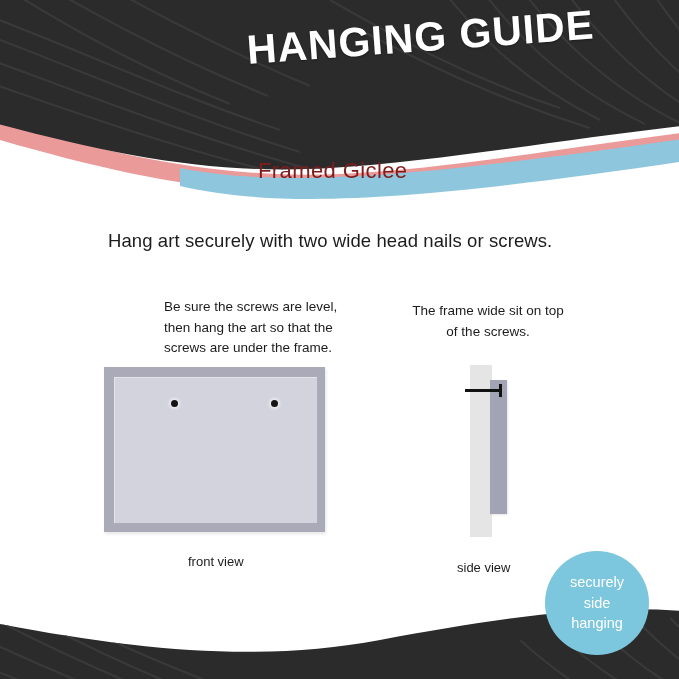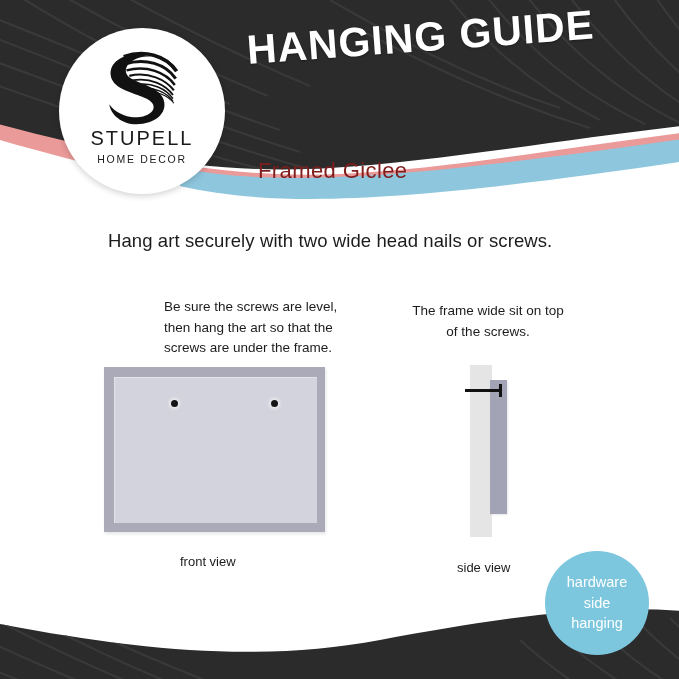--- a/index.html
+++ b/index.html
@@ -124,21 +124,21 @@
     text-align: center;
     width: 176px;
   }
 
   .view-label {
     position: absolute;
     font-size: 13px;
     color: #1c1c1c;
     font-weight: 400;
   }
-  #front-view-label { left: 180px; top: 554px; }
+  #front-view-label { left: 188px; top: 554px; }
   #side-view-label  { left: 457px; top: 560px; }
 
   
   #front-view-diagram {
     position: absolute;
     left: 104px;
     top: 367px;
     width: 221px;
     height: 165px;
     background: #aaaab9;
@@ -285,43 +285,20 @@
         <path d="M 80,626 C 160,664 240,696 320,720"></path>
         <path d="M 520,640 C 560,676 600,704 660,724"></path>
         <path d="M 560,636 C 600,672 642,700 700,720"></path>
         <path d="M 600,630 C 638,666 680,696 740,716"></path>
         <path d="M 640,624 C 676,660 718,692 776,712"></path>
         <path d="M 670,618 C 706,654 748,686 806,706"></path>
       </g>
     </g>
   </svg>
 
-  <div id="logo-badge" style="z-index:4">
-    <svg id="logo-mark" viewBox="0 0 100 90">
-
-      <g stroke="#111111" fill="none">
-        <path d="M 30,14 C 52,6 76,12 88,30" stroke-width="4"></path>
-        <path d="M 31,22 C 54,15 76,22 87,38" stroke-width="3.2"></path>
-        <path d="M 33,29 C 55,23 76,31 86,45" stroke-width="2.7"></path>
-        <path d="M 36,35 C 57,30 76,39 85,51" stroke-width="2.3"></path>
-        <path d="M 39,40 C 59,36 76,45 84,56" stroke-width="2"></path>
-        <path d="M 42,45 C 61,41 77,50 84,60" stroke-width="1.7"></path>
-        <path d="M 46,49 C 63,46 78,54 84,63" stroke-width="1.5"></path>
-        <path d="M 50,53 C 65,50 79,57 85,65" stroke-width="1.2"></path>
-      </g>
-
-      <path d="M 26,16 C 12,24 12,40 26,48 C 40,56 58,58 62,66
-               C 66,74 54,82 38,80 C 26,78 18,72 14,66
-               C 16,78 28,88 44,88 C 64,88 78,76 74,62
-               C 70,48 48,44 38,38 C 30,33 30,24 40,18
-               C 46,14 54,13 60,14 C 48,10 34,11 26,16 Z" fill="#111111"></path>
-    </svg>
-    <div class="logo-word" id="logo-name">STUPELL</div>
-    <div class="logo-word" id="logo-sub">HOME DECOR</div>
-  </div>
 
   <div id="header-title" style="z-index:3">HANGING GUIDE</div>
 
   <div id="product-type">Framed Giclee</div>
 
   <div id="lead-text">Hang art securely with two wide head nails or screws.</div>
 
   <div class="caption-block" id="front-caption">
     <div>Be sure the screws are level,</div>
     <div>then hang the art so that the</div>
@@ -344,18 +321,18 @@
     <div id="side-wall"></div>
     <div id="side-frame"></div>
     <div id="side-screw-shaft"></div>
     <div id="side-screw-head"></div>
   </div>
 
   <div class="view-label" id="front-view-label">front view</div>
   <div class="view-label" id="side-view-label">side view</div>
 
   <div id="hardware-badge">
-    <div class="badge-line">hardware</div>
+    <div class="badge-line">securely</div>
     <div class="badge-line">side</div>
     <div class="badge-line">hanging</div>
   </div>
 
 </div>
 
 </body></html>

